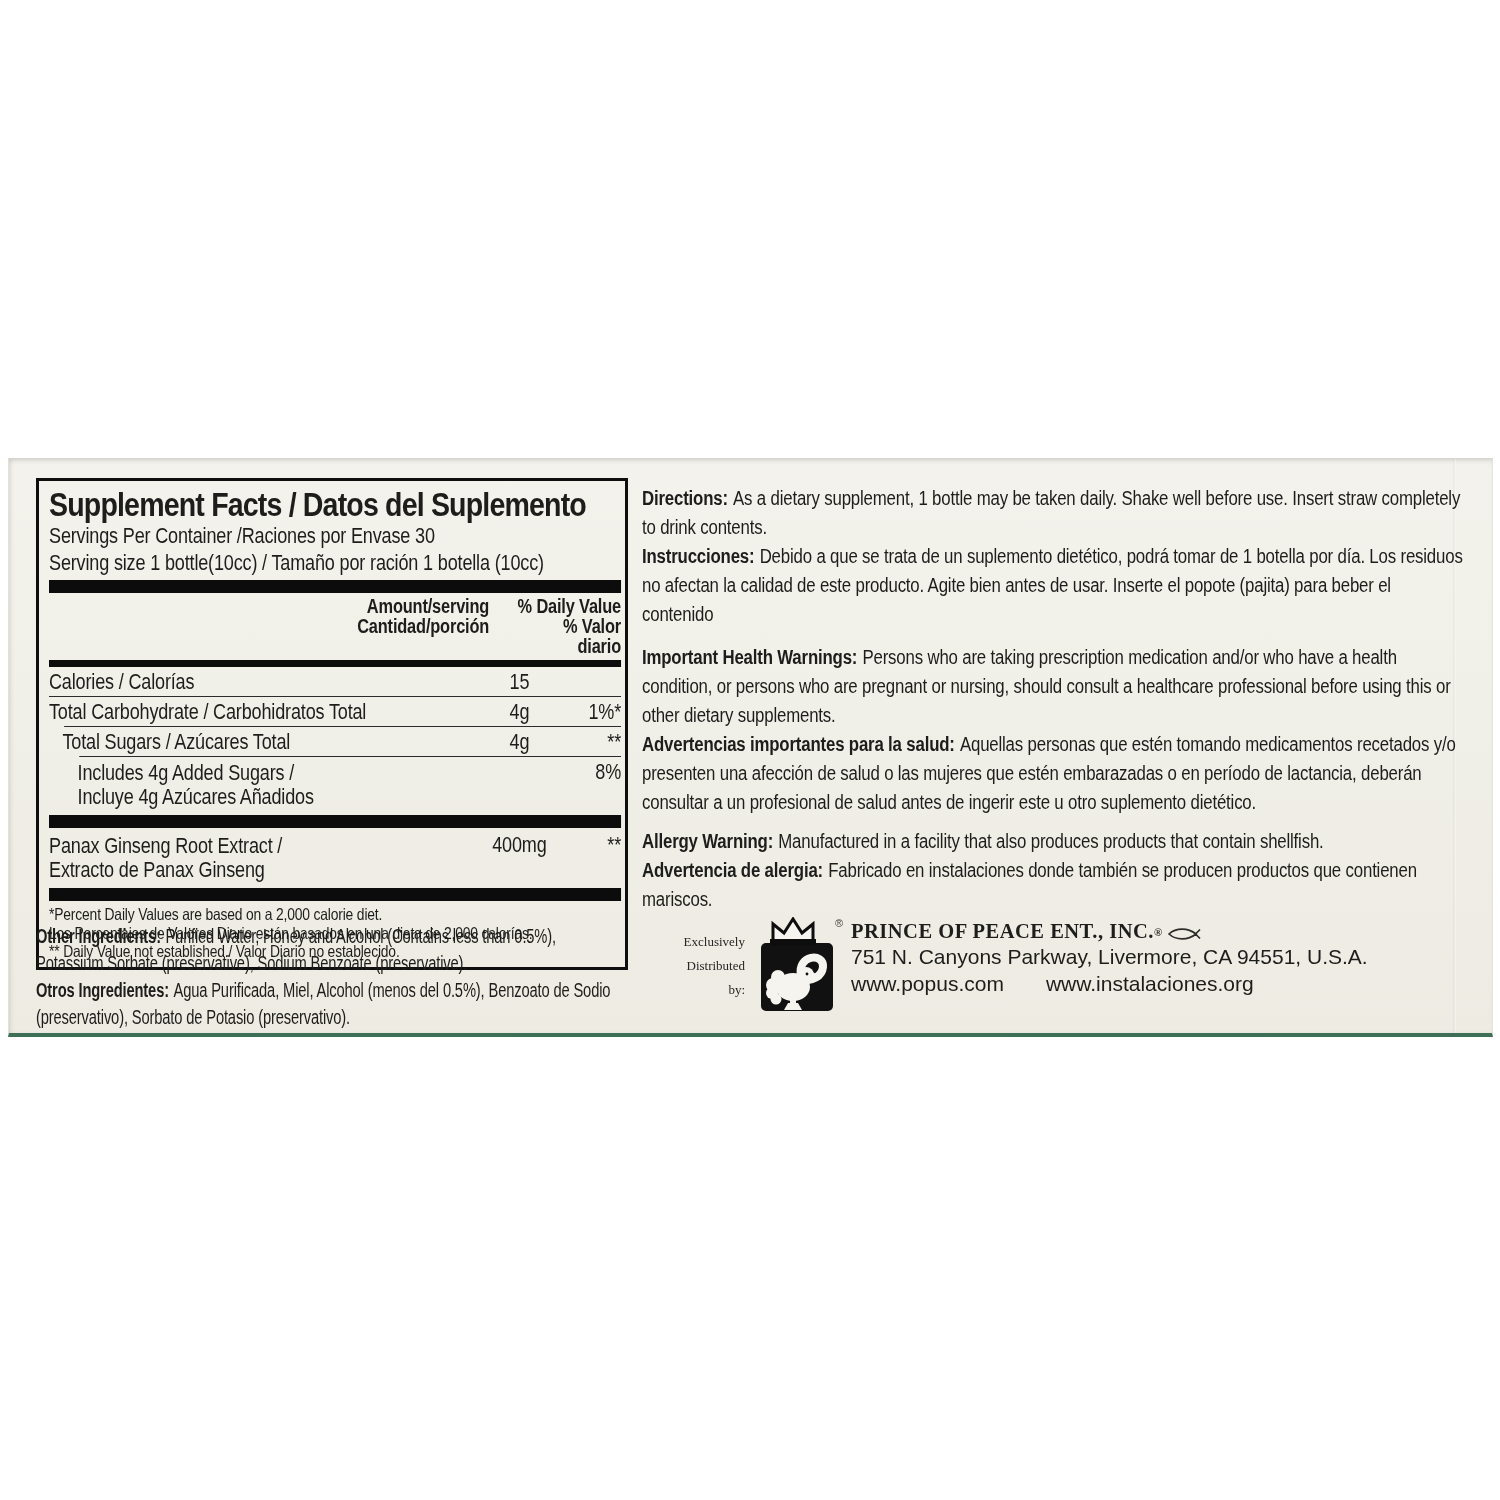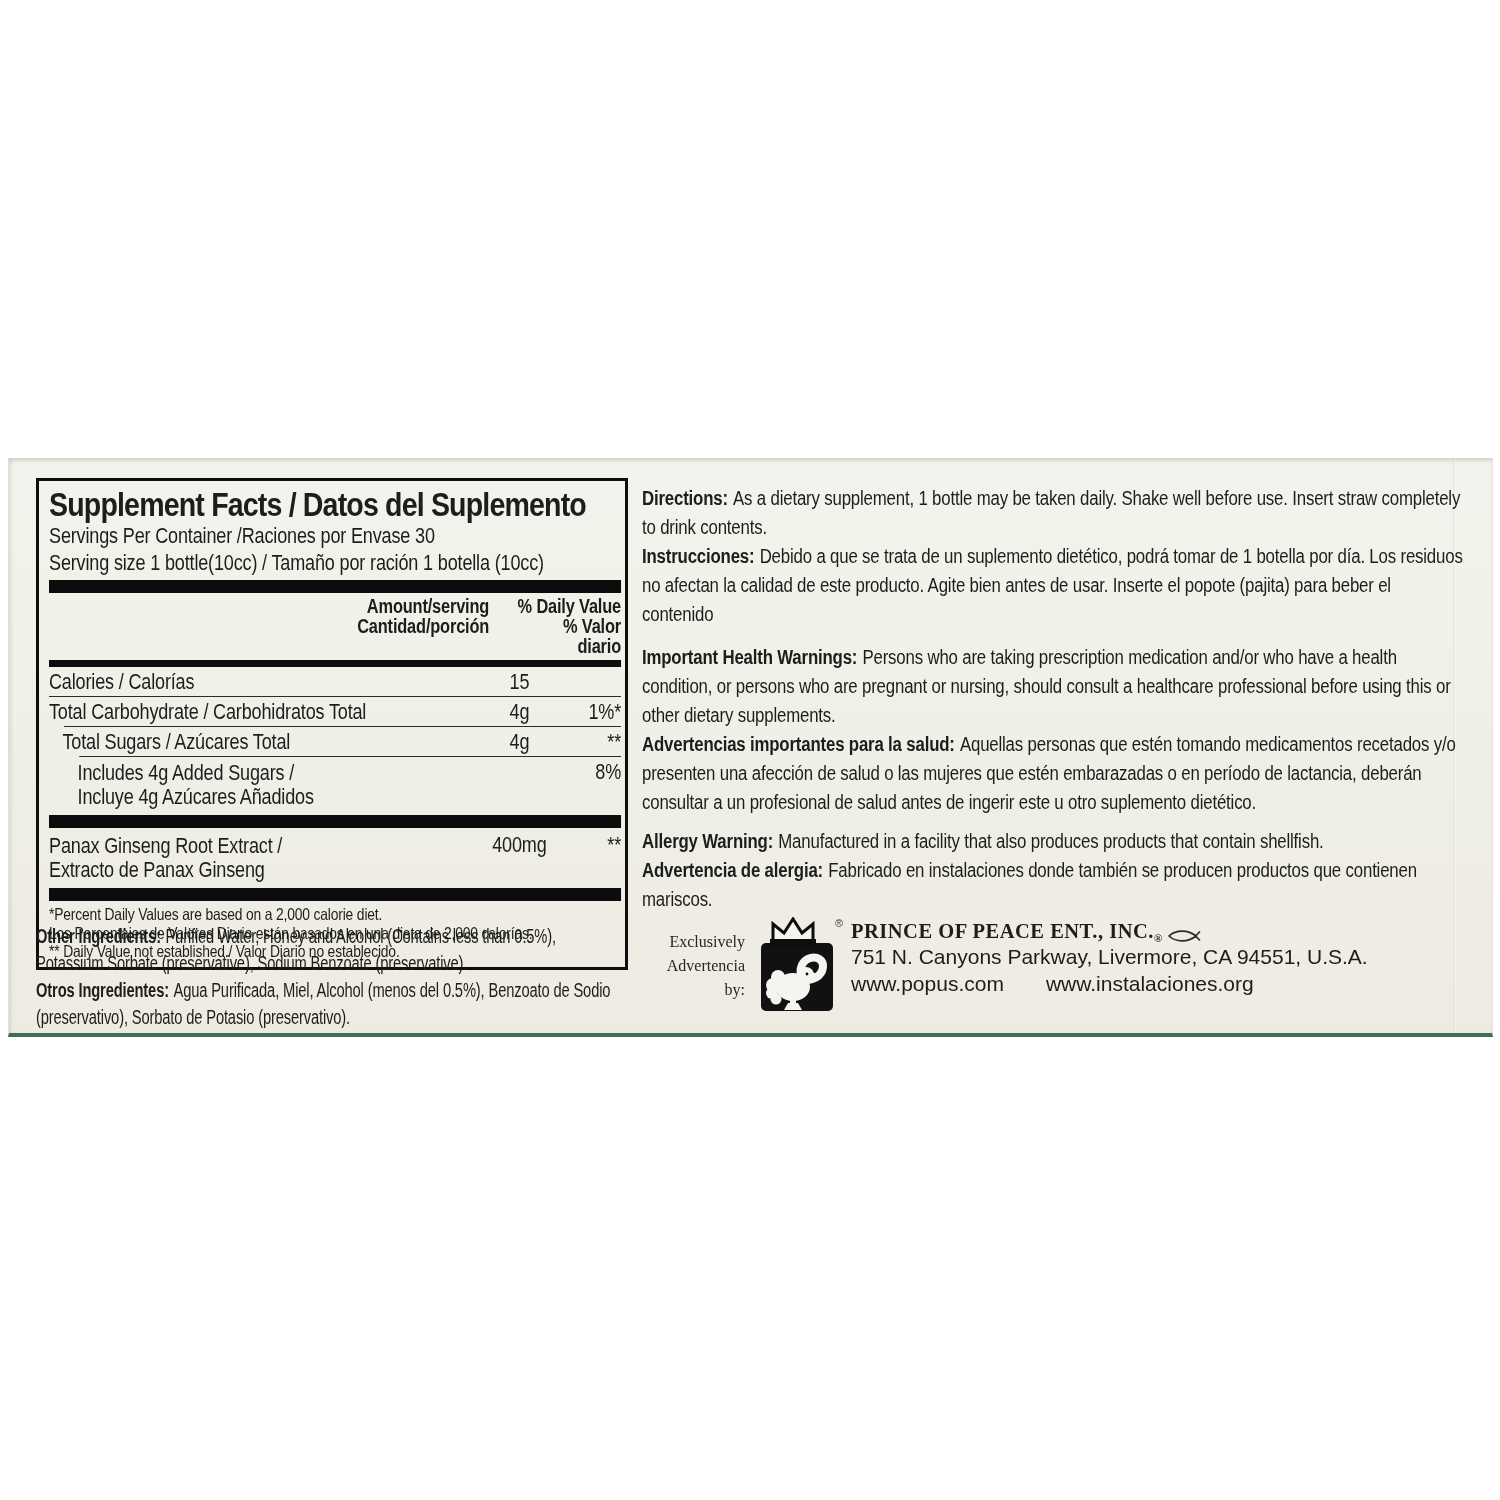--- a/index.html
+++ b/index.html
@@ -49,26 +49,26 @@
   .right-col{position:absolute;left:633px;top:25px;width:955px;
              transform:scaleX(0.862);transform-origin:left top;
              font-size:19.5px;line-height:29px;letter-spacing:-0.2px;}
   .right-col p{margin:0;}
   .mb14{margin-bottom:14px!important;}
   .mb10{margin-bottom:10px!important;}
 
   
   .distributor{position:absolute;left:636px;top:458px;display:flex;align-items:flex-start;}
   .excl{width:100px;text-align:right;font-family:"Liberation Serif","DejaVu Serif",serif;
-        font-size:16px;line-height:24px;padding-top:13px;color:#262624;}
+        font-size:13px;line-height:24px;padding-top:13px;color:#262624;}
   .logo{position:relative;width:76px;height:96px;margin-left:14px;flex:none;}
   .logo .reg-mark{position:absolute;right:-8px;top:0;font-size:11px;color:#444;}
   .company{margin-left:16px;padding-top:2px;}
   .co-name{font-family:"Liberation Serif","DejaVu Serif",serif;font-weight:bold;
-           font-size:20.5px;line-height:25px;letter-spacing:.5px;white-space:nowrap;display:flex;align-items:flex-end;}
+           font-size:20.5px;line-height:25px;letter-spacing:.5px;white-space:nowrap;display:flex;align-items:center;}
   .co-name sup{font-size:11px;line-height:11px;padding-top:1px;}
   .co-line{font-size:21px;line-height:26.5px;white-space:nowrap;}
   .gap18{margin-left:18px;}
   .gap42{margin-left:42px;}
   .fish{margin:4px 0 0 4px;}
 </style>
 </head>
 <body>
 
 <div id="page">
@@ -157,21 +157,21 @@
       <p><span class="lead">Important Health Warnings:</span><span>Persons who are taking prescription medication and/or who have a health condition, or persons who are pregnant or nursing, should consult a healthcare professional before using this or other dietary supplements.</span></p>
       <p class="mb10"><span class="lead">Advertencias importantes para la salud:</span><span>Aquellas personas que estén tomando medicamentos recetados y/o presenten una afección de salud o las mujeres que estén embarazadas o en período de lactancia, deberán consultar a un profesional de salud antes de ingerir este u otro suplemento dietético.</span></p>
 
       <p><span class="lead">Allergy Warning:</span><span>Manufactured in a facility that also produces products that contain shellfish.</span></p>
       <p><span class="lead">Advertencia de alergia:</span><span>Fabricado en instalaciones donde también se producen productos que contienen mariscos.</span></p>
     </div>
 
     <div class="distributor">
       <div class="excl">
         <div>Exclusively</div>
-        <div>Advertencia</div>
+        <div>Distributed</div>
         <div>by:</div>
       </div>
 
       <div class="logo">
         <svg width="76" height="96" viewBox="0 0 76 96">
           <rect x="2" y="26" width="72" height="68" rx="5" fill="#111111"></rect>
           <path d="M14,27 L14,7 L25,16 L34,2 L43,16 L54,7 L54,27 Z" fill="#f5f4ee" stroke="#0d0d0d" stroke-width="3"></path>
           <rect x="11" y="22" width="46" height="6" fill="#0d0d0d"></rect>
           <g>
             <path d="M42,58 C38,38 65,35 64,50 C63,60 52,64 46,63" fill="none" stroke="#f5f4ee" stroke-width="8" stroke-linecap="round"></path>

